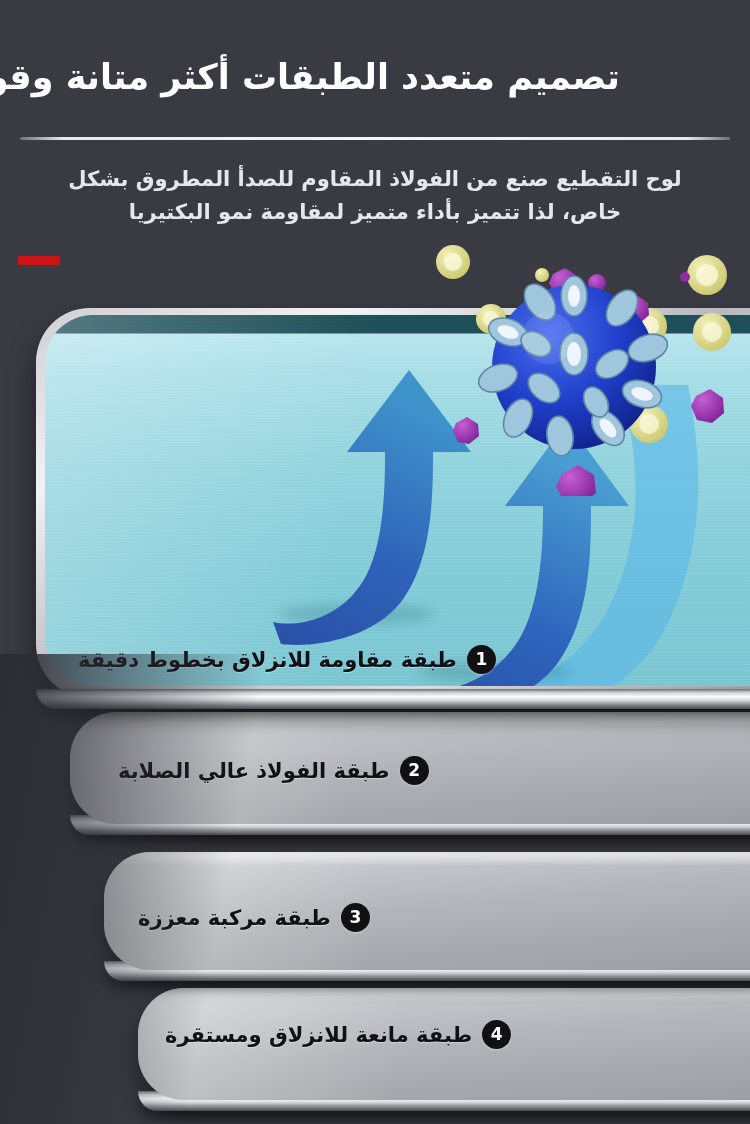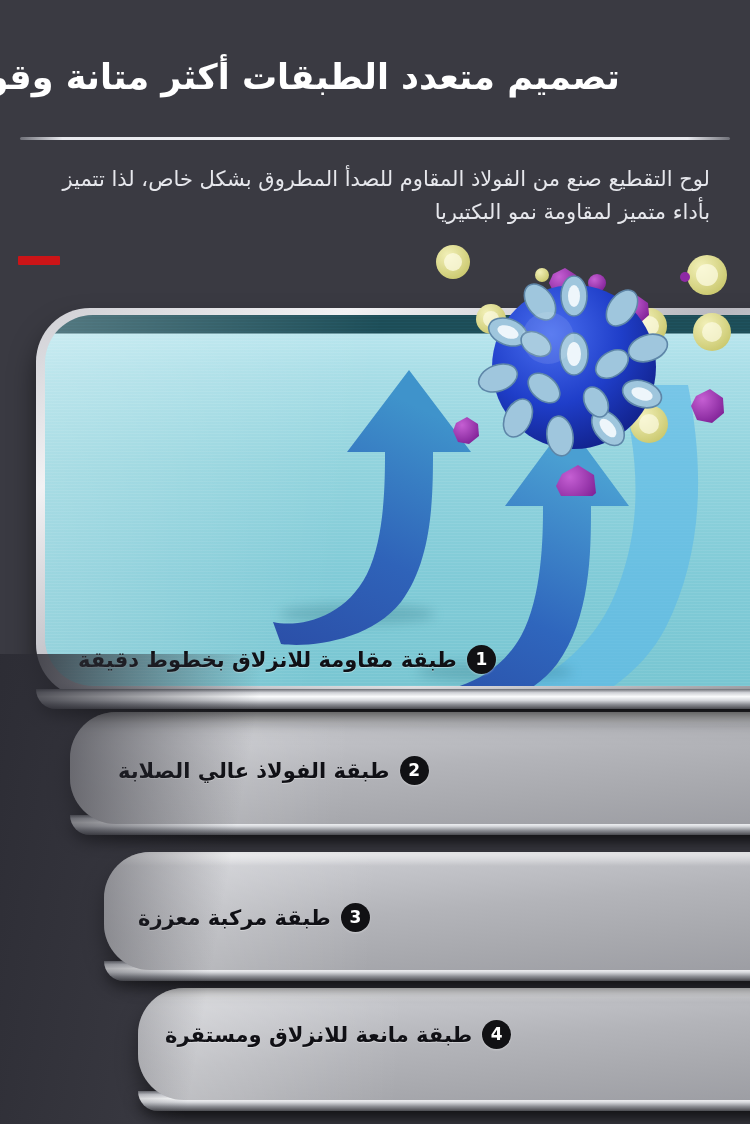--- a/index.html
+++ b/index.html
@@ -28,25 +28,25 @@
     line-height:1.2;
     white-space:nowrap;
   }
   .divider {
     position:absolute; top:137px; left:20px; width:710px; height:3px;
     background:linear-gradient(90deg,#6f7078 0%,#e8e9ee 6%,#f3f4f7 50%,#e8e9ee 94%,#6f7078 100%);
     border-radius:2px;
   }
   .subtitle {
     position:absolute; top:163px; left:40px; width:670px;
-    direction:rtl; text-align:right;
+    direction:rtl; text-align:center;
     color:#e6e7ec;
     font-size:21px;
     line-height:1.55;
-    font-weight:400;
+    font-weight:700;
   }
   .accent-bar {
     position:absolute; top:256px; left:18px;
     width:42px; height:9px;
     background:#cc1417;
     border-radius:1px;
   }
 
   
   .stack { position:absolute; inset:0; }

